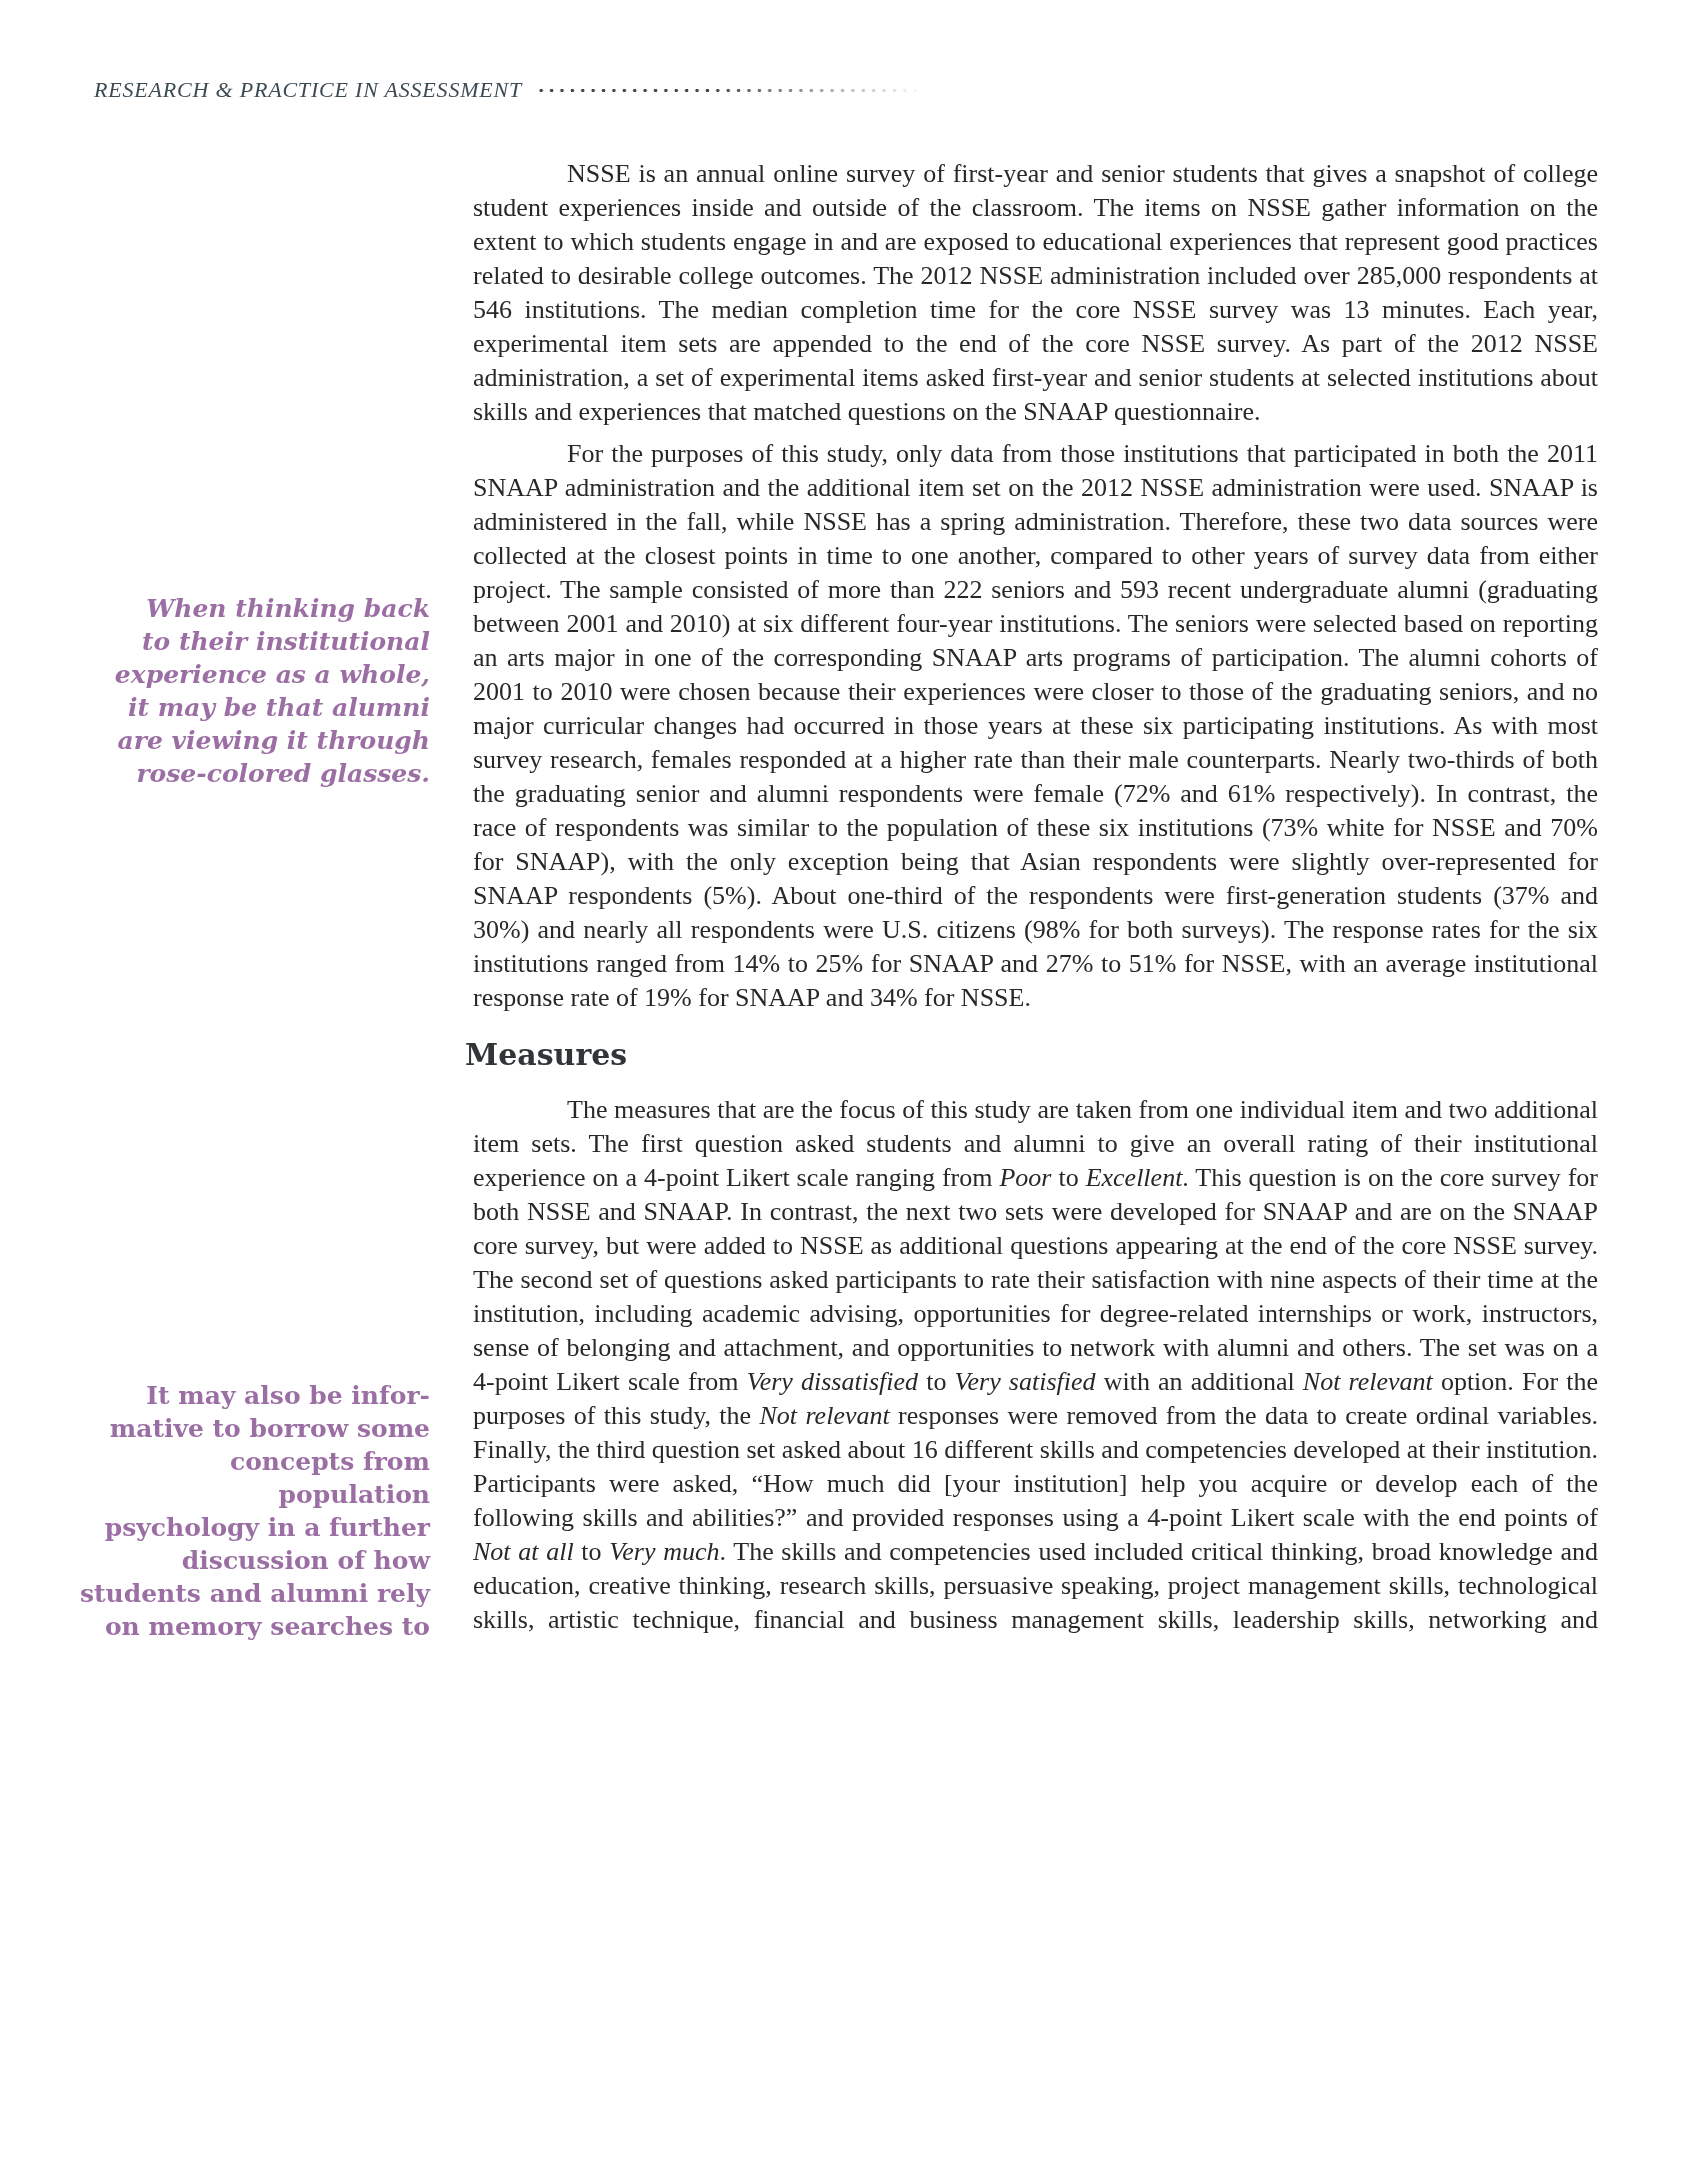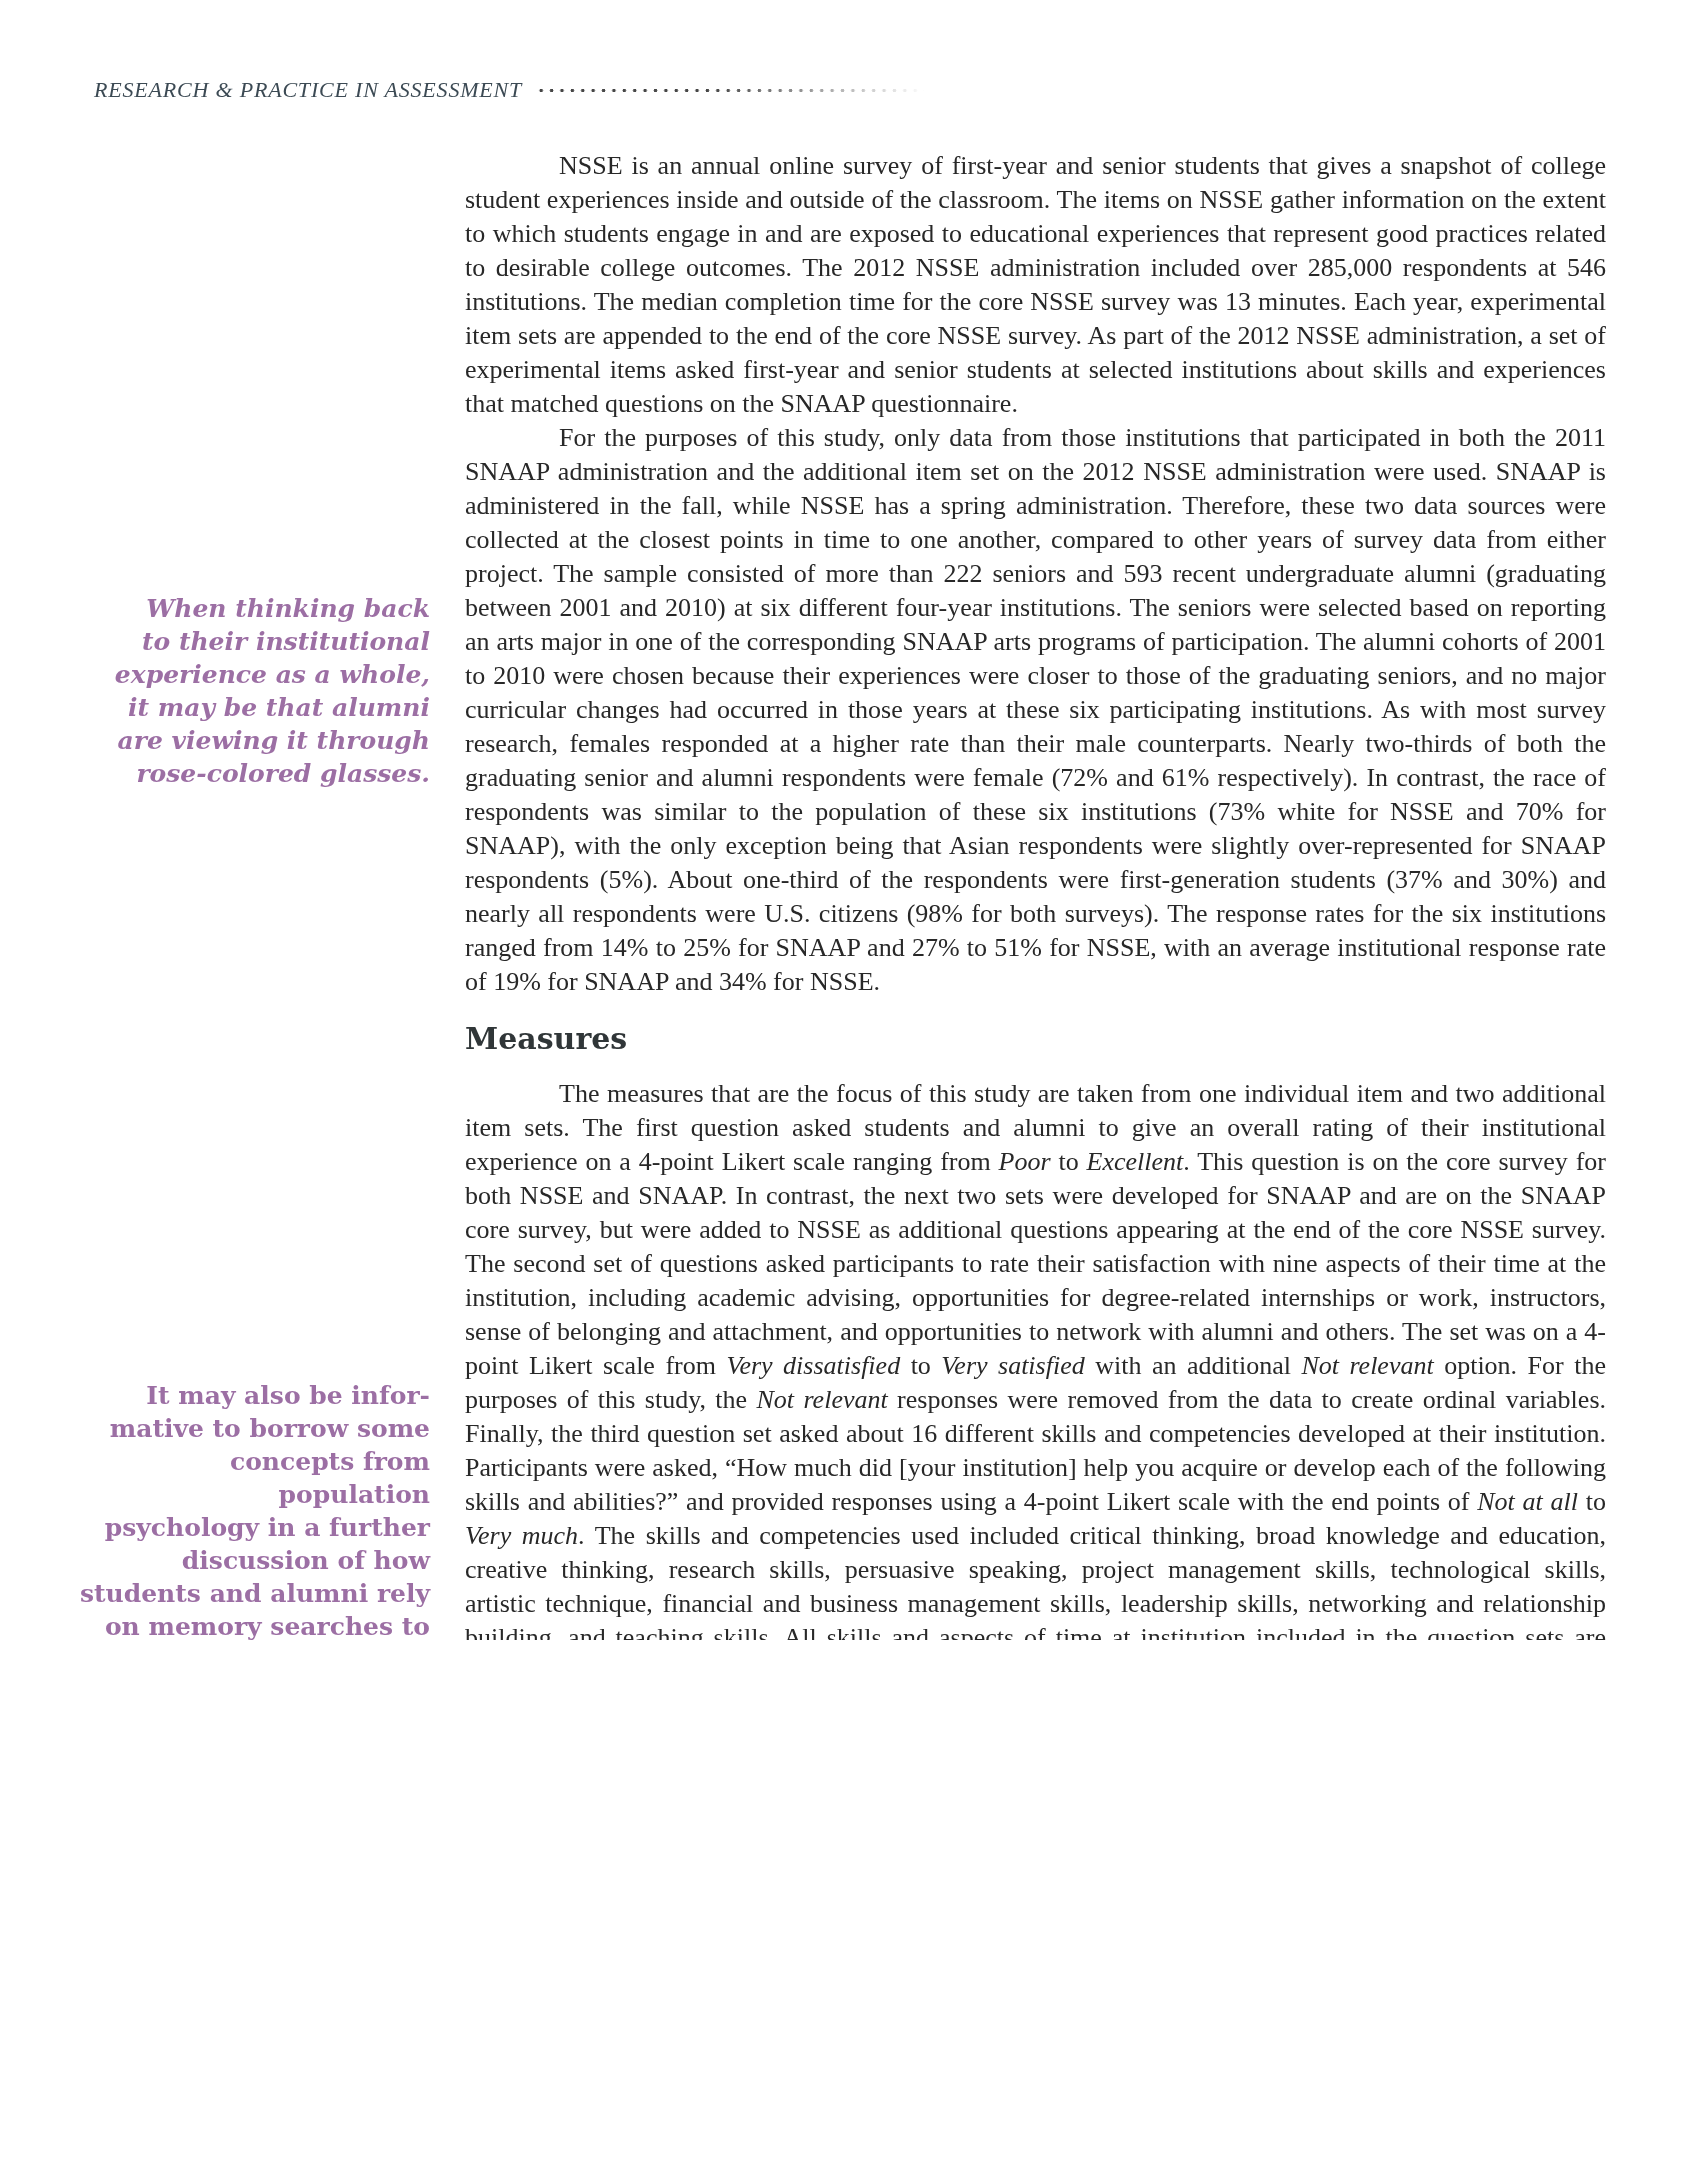--- a/index.html
+++ b/index.html
@@ -44,21 +44,21 @@
   .body-col {
     position: absolute;
     left: 465px;
     top: 149px;
     width: 1141px;
     color: #282828;
     font-size: 26px;
     line-height: 34px;
     text-align: justify;
   }
-  .para { margin: 0; text-indent: 94px; }
+  .para { margin: 8px; text-indent: 94px; }
   .para em { }
   .sect-heading {
     font-family: "DejaVu Serif", serif;
     font-weight: bold;
     font-size: 30px;
     line-height: 36px;
     color: #303638;
     margin: 22px 0 20px 0;
     text-align: left;
   }

